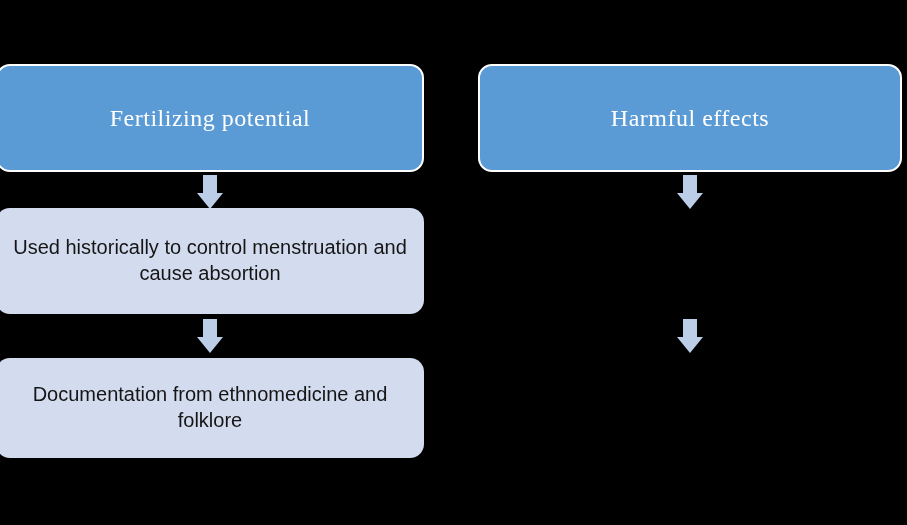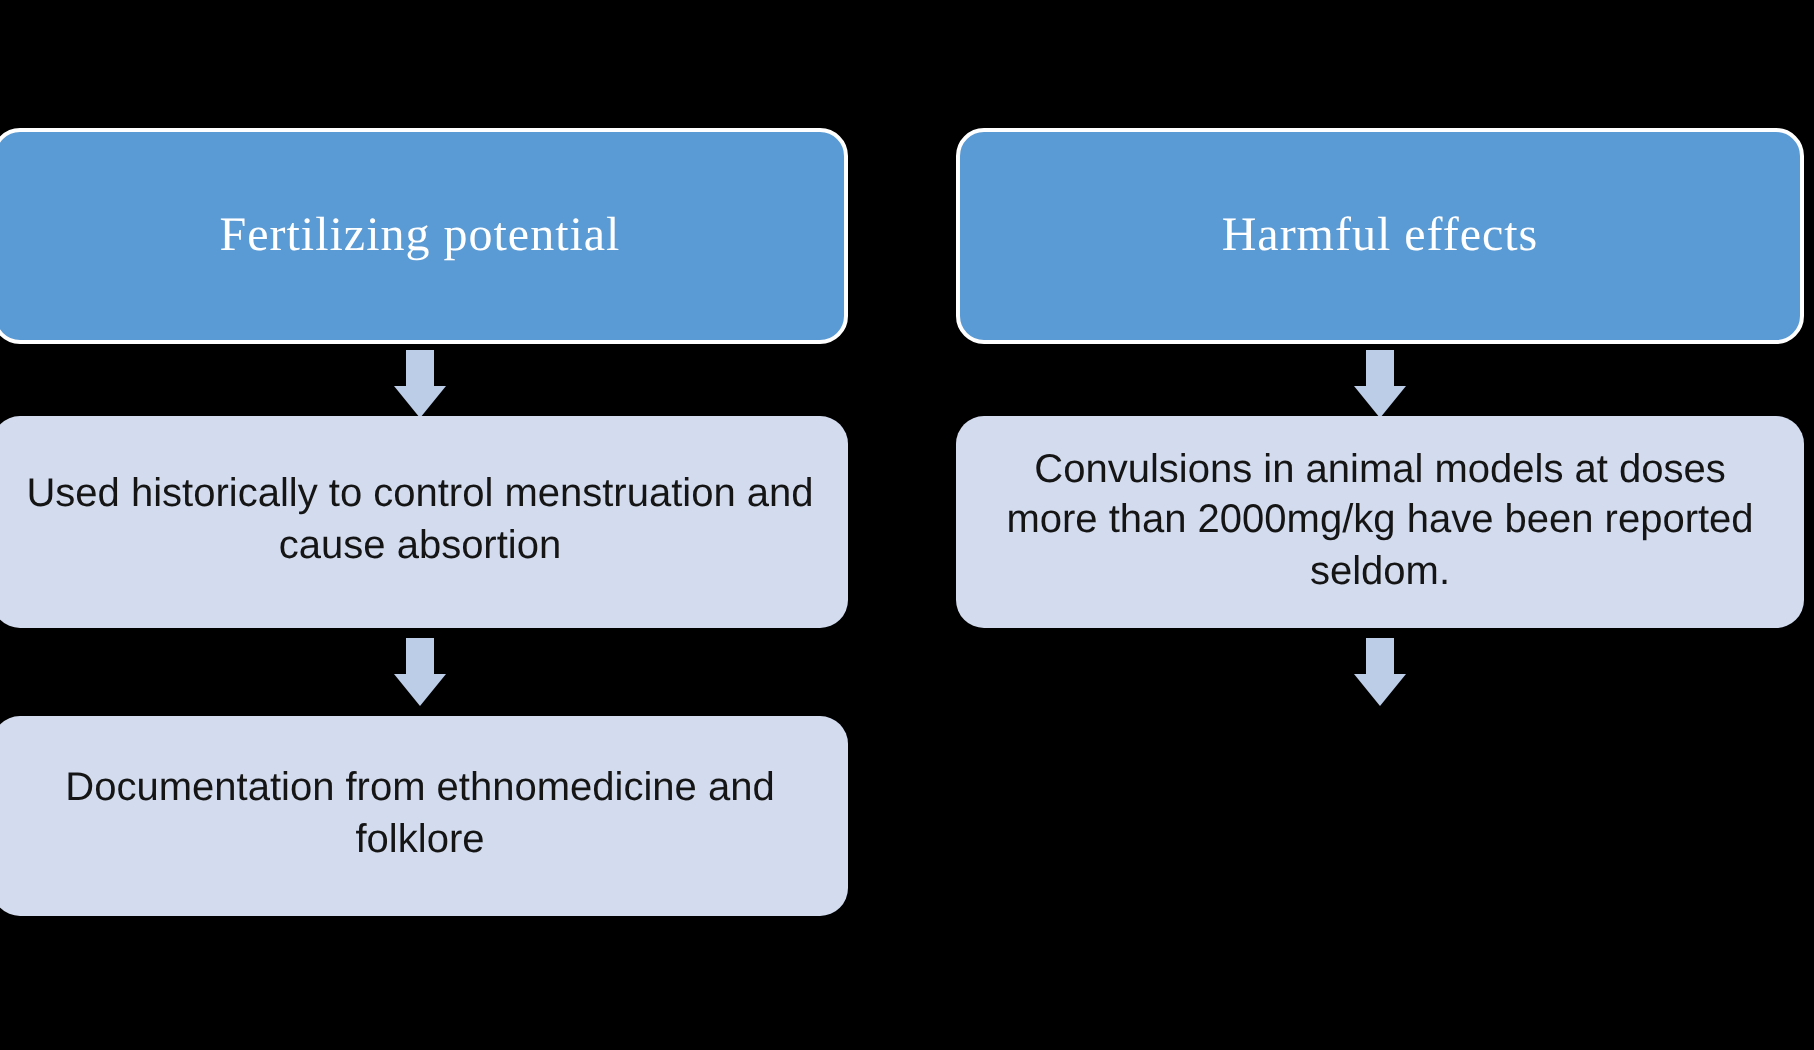--- a/index.html
+++ b/index.html
@@ -138,23 +138,20 @@
 
     <div class="node header">
       <span class="node-text">Harmful  effects</span>
     </div>
 
     <div class="arrow a1">
       <span class="shaft"></span>
       <span class="head"></span>
     </div>
 
-    <div class="node content row2">
-      <span class="node-text">Convulsions in animal models at doses more than 2000mg/kg have been reported seldom.</span>
-    </div>
 
     <div class="arrow a2">
       <span class="shaft"></span>
       <span class="head"></span>
     </div>
 
 
   </div>
 
 </div>

